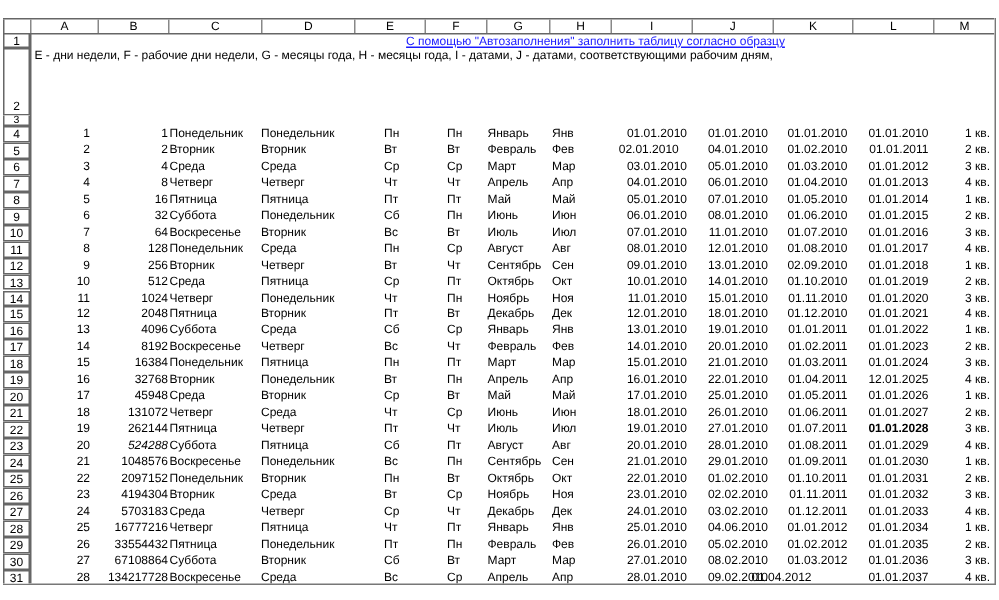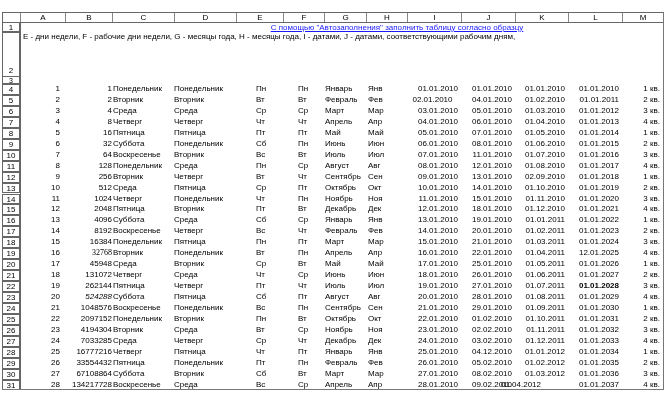--- a/index.html
+++ b/index.html
@@ -297,21 +297,21 @@
         <div class="cell l" style="left: 366px; width: 40px;">Мар</div>
         <div class="cell r" style="left: 405px; width: 51px;">15.01.2010</div>
         <div class="cell r" style="left: 459px; width: 51px;">21.01.2010</div>
         <div class="cell r" style="left: 513px; width: 50px;">01.03.2011</div>
         <div class="cell r" style="left: 566px; width: 51px;">01.01.2024</div>
         <div class="cell r" style="left: 620px; width: 38px;">3 кв.</div>
       </div>
       <div class="row" style="top: 164.25px;">
         <div class="rowhdr boxed" style="top: 0px; height: 10.95px; line-height: 9.95px;">19</div>
         <div class="cell r" style="left: 18px; width: 40px;">16</div>
-        <div class="cell r" style="left: 63px; width: 47px; font-family: Liberation Serif, serif;">32768</div>
+        <div class="cell r" style="left: 63px; width: 47px;">32768</div>
         <div class="cell l" style="left: 111px; width: 62px;">Вторник</div>
         <div class="cell l" style="left: 172px; width: 62px;">Понедельник</div>
         <div class="cell l" style="left: 254px; width: 28px;">Вт</div>
         <div class="cell l" style="left: 296px; width: 26px;">Пн</div>
         <div class="cell l" style="left: 323px; width: 42px;">Апрель</div>
         <div class="cell l" style="left: 366px; width: 40px;">Апр</div>
         <div class="cell r" style="left: 405px; width: 51px;">16.01.2010</div>
         <div class="cell r" style="left: 459px; width: 51px;">22.01.2010</div>
         <div class="cell r" style="left: 513px; width: 50px;">01.04.2011</div>
         <div class="cell r" style="left: 566px; width: 51px;">12.01.2025</div>
@@ -425,21 +425,21 @@
         <div class="cell l" style="left: 366px; width: 40px;">Ноя</div>
         <div class="cell r" style="left: 405px; width: 51px;">23.01.2010</div>
         <div class="cell r" style="left: 459px; width: 51px;">02.02.2010</div>
         <div class="cell r" style="left: 513px; width: 50px;">01.11.2011</div>
         <div class="cell r" style="left: 566px; width: 51px;">01.01.2032</div>
         <div class="cell r" style="left: 620px; width: 38px;">3 кв.</div>
       </div>
       <div class="row" style="top: 251.85px;">
         <div class="rowhdr boxed" style="top: 0px; height: 10.95px; line-height: 9.95px;">27</div>
         <div class="cell r" style="left: 18px; width: 40px;">24</div>
-        <div class="cell r" style="left: 63px; width: 47px;">7033285</div>
+        <div class="cell r" style="left: 63px; width: 47px;">5703183</div>
         <div class="cell l" style="left: 111px; width: 62px;">Среда</div>
         <div class="cell l" style="left: 172px; width: 62px;">Четверг</div>
         <div class="cell l" style="left: 254px; width: 28px;">Ср</div>
         <div class="cell l" style="left: 296px; width: 26px;">Чт</div>
         <div class="cell l" style="left: 323px; width: 42px;">Декабрь</div>
         <div class="cell l" style="left: 366px; width: 40px;">Дек</div>
         <div class="cell r" style="left: 405px; width: 51px;">24.01.2010</div>
         <div class="cell r" style="left: 459px; width: 51px;">03.02.2010</div>
         <div class="cell r" style="left: 513px; width: 50px;">01.12.2011</div>
         <div class="cell r" style="left: 566px; width: 51px;">01.01.2033</div>
@@ -449,21 +449,21 @@
         <div class="rowhdr boxed" style="top: 0px; height: 10.95px; line-height: 9.95px;">28</div>
         <div class="cell r" style="left: 18px; width: 40px;">25</div>
         <div class="cell r" style="left: 63px; width: 47px;">16777216</div>
         <div class="cell l" style="left: 111px; width: 62px;">Четверг</div>
         <div class="cell l" style="left: 172px; width: 62px;">Пятница</div>
         <div class="cell l" style="left: 254px; width: 28px;">Чт</div>
         <div class="cell l" style="left: 296px; width: 26px;">Пт</div>
         <div class="cell l" style="left: 323px; width: 42px;">Январь</div>
         <div class="cell l" style="left: 366px; width: 40px;">Янв</div>
         <div class="cell r" style="left: 405px; width: 51px;">25.01.2010</div>
-        <div class="cell r" style="left: 459px; width: 51px;">04.12.2010</div>
+        <div class="cell r" style="left: 459px; width: 51px;">04.06.2010</div>
         <div class="cell r" style="left: 513px; width: 50px;">01.01.2012</div>
         <div class="cell r" style="left: 566px; width: 51px;">01.01.2034</div>
         <div class="cell r" style="left: 620px; width: 38px;">1 кв.</div>
       </div>
       <div class="row" style="top: 273.75px;">
         <div class="rowhdr boxed" style="top: 0px; height: 10.95px; line-height: 9.95px;">29</div>
         <div class="cell r" style="left: 18px; width: 40px;">26</div>
         <div class="cell r" style="left: 63px; width: 47px;">33554432</div>
         <div class="cell l" style="left: 111px; width: 62px;">Пятница</div>
         <div class="cell l" style="left: 172px; width: 62px;">Понедельник</div>

